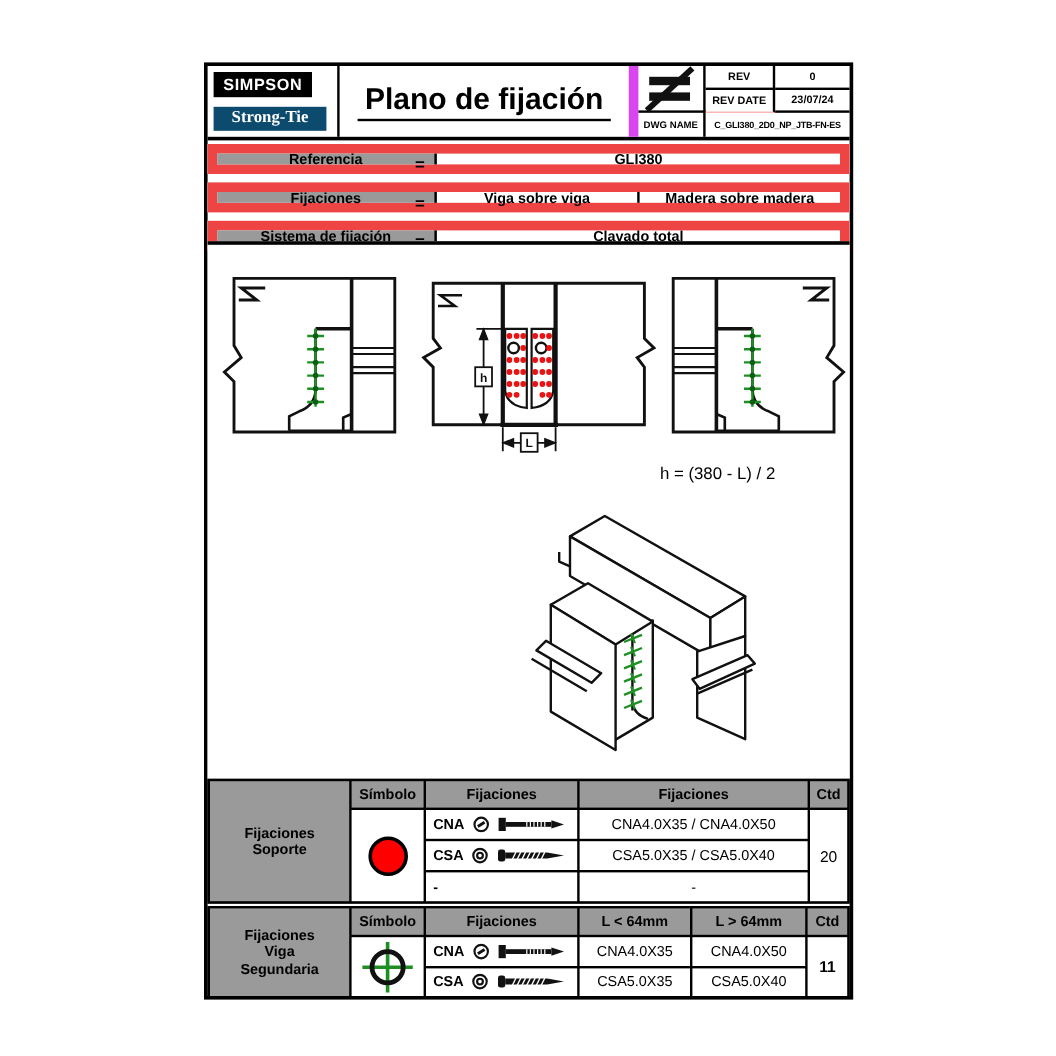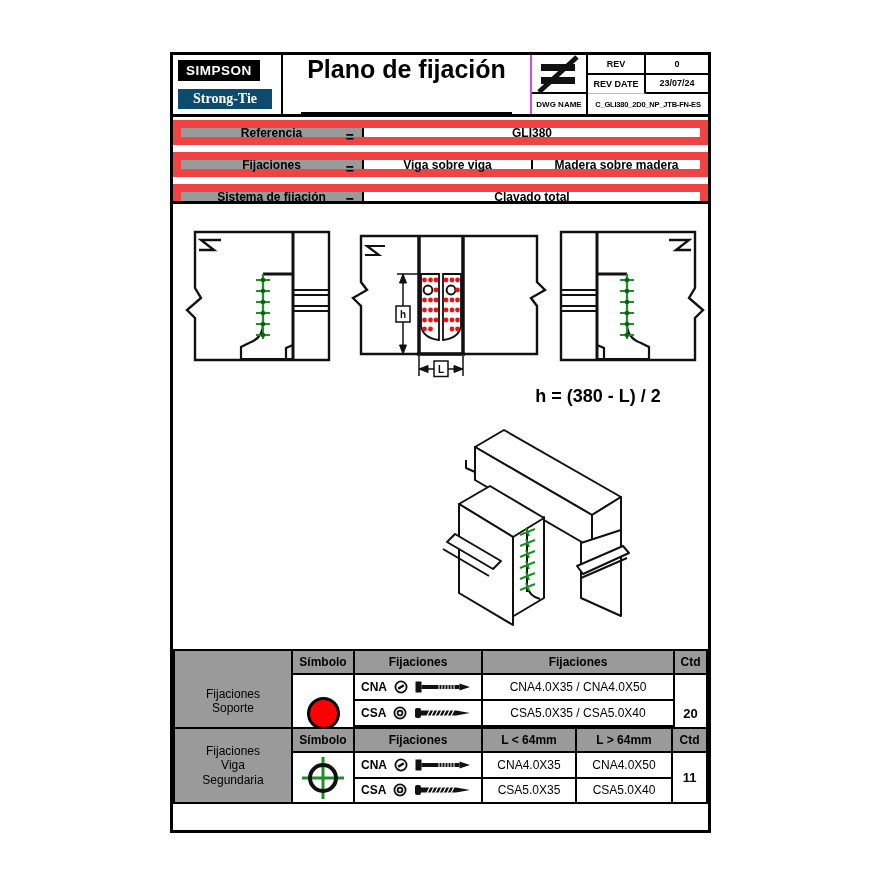--- a/index.html
+++ b/index.html
@@ -4,21 +4,21 @@
 <style>
   *{box-sizing:border-box;margin:0;padding:0}
   html,body{width:880px;height:880px;background:#fff;font-family:"Liberation Sans",sans-serif;color:#000}
   .sheet{position:absolute;left:170px;top:52px;width:541px;height:781px;border:3px solid #000;background:#fff}
 
   
   .hdr{position:absolute;left:0;top:0;width:100%;height:62px;display:flex;border-bottom:3px solid #000}
   .brand{width:110px;border-right:2px solid #000;padding:4px 5px;display:flex;flex-direction:column;justify-content:center;gap:8px}
   .brand-top{background:#000;color:#fff;font-weight:bold;font-size:13.5px;letter-spacing:.5px;text-align:center;padding:3px 0;width:82px}
   .brand-bot{background:#0c4a6e;color:#fff;font-weight:bold;font-size:14px;font-family:"Liberation Serif",serif;text-align:center;padding:2px 0;width:94px}
-  .titlecell{flex:1;display:flex;justify-content:center;border-right:2px solid #d946ef}
+  .titlecell{flex:1;display:flex;align-items:center;justify-content:center;border-right:8px solid #d946ef}
   .titlecell span{font-size:25px;font-weight:bold;border-bottom:2.5px solid #000;padding:0 6px 1px}
   .hdr-right{width:176px;display:grid;grid-template-columns:56px 58px 1fr;grid-template-rows:1fr 1fr 20px;font-weight:bold}
   .hcell{display:flex;align-items:center;justify-content:center;font-size:9px}
   .hsym{grid-column:1;grid-row:1/3;border-right:2px solid #000;border-bottom:2px solid #000}
   .hl1{grid-column:2;grid-row:1;border-right:2px solid #000;border-bottom:2px solid #000}
   .hv1{grid-column:3;grid-row:1;border-bottom:2px solid #000}
   .hl2{grid-column:2;grid-row:2;border-right:2px solid #000;border-bottom:1px solid #fca5a5}
   .hv2{grid-column:3;grid-row:2;border-bottom:2px solid #000}
   .hdl{grid-column:1;grid-row:3;border-right:2px solid #000;font-size:8px}
   .hdv{grid-column:2/4;grid-row:3;font-size:7.5px;letter-spacing:-.2px}
@@ -30,36 +30,36 @@
   .ieq{position:absolute;right:8px;top:1px;font-weight:bold;font-size:14px}
   .ival{flex:1;display:flex;align-items:center;justify-content:center;font-weight:bold;font-size:12px}
   .ival + .ival{border-left:2px solid #000}
 
   
   .canvas{position:absolute;left:0;top:146px;width:100%;height:448px;border-top:3px solid #000;background:#fff}
   .dA{position:absolute;left:12px;top:22px}
   .dB{position:absolute;left:178px;top:18px}
   .dC{position:absolute;left:382px;top:22px}
   .iso{position:absolute;left:258px;top:216px}
-  .formula{position:absolute;left:300px;top:182px;width:250px;text-align:center;font-weight:bold;font-size:18px}
+  .formula{position:absolute;left:300px;top:182px;width:250px;text-align:center;font-weight:normal;font-size:14px}
 
   
   .tbl{position:absolute;left:0;width:100%;background:#000;border:2px solid #000;display:grid;gap:2px}
   .t1{top:594px;height:104px;grid-template-columns:116px 60px 126px 190px 1fr;grid-template-rows:22px 1fr 1fr 1fr}
-  .t2{top:672px;height:77px;grid-template-columns:116px 60px 126px 92px 94px 1fr;grid-template-rows:22px 1fr 1fr}
+  .t2{top:700px;height:77px;grid-template-columns:116px 60px 126px 92px 94px 1fr;grid-template-rows:22px 1fr 1fr}
   .tbl > div{background:#fff;display:flex;align-items:center;justify-content:center;font-size:12px}
   .gray{background:#9a9a9a !important}
   .th{font-weight:bold}
-  .tlabel{font-weight:normal;text-align:center;line-height:1.2}
+  .tlabel{font-weight:bold;text-align:center;line-height:1.2}
   .t1 .tlabel{grid-row:1/5}
   .t2 .tlabel{grid-row:1/4}
   .tlabel span{display:block;width:76px}
   .t1 .symcell{grid-column:2;grid-row:2/5}
   .t2 .symcell{grid-column:2;grid-row:2/4}
-  .t1 .ctd{grid-column:5;grid-row:2/5;font-weight:bold;font-size:13px}
+  .t1 .ctd{grid-column:5;grid-row:2/5;font-weight:normal;font-size:13px}
   .t2 .ctd{grid-column:6;grid-row:2/4;font-weight:bold;font-size:13px}
   .fix{justify-content:flex-start !important;padding-left:6px;gap:7px;font-weight:bold}
   .val{font-weight:normal}
   .redcircle{width:33px;height:33px;border-radius:50%;background:#ff0000;border:3px solid #000}
 </style>
 </head>
 <body>
 
 <svg width="0" height="0" style="position:absolute">
   <defs>

